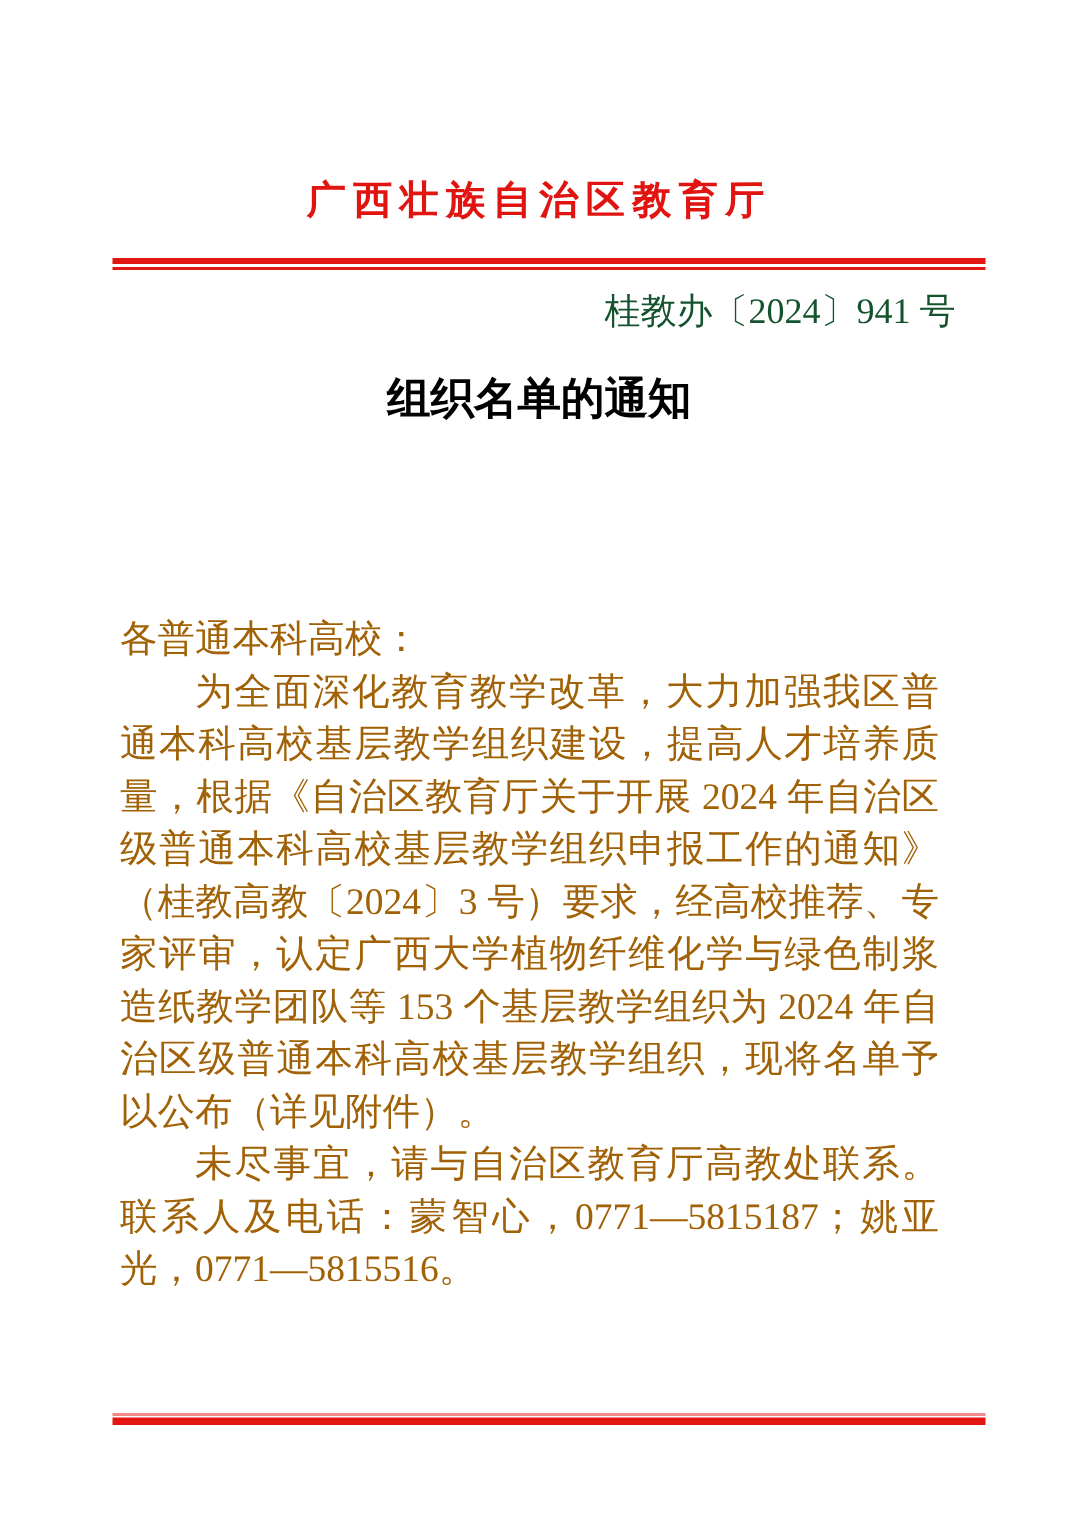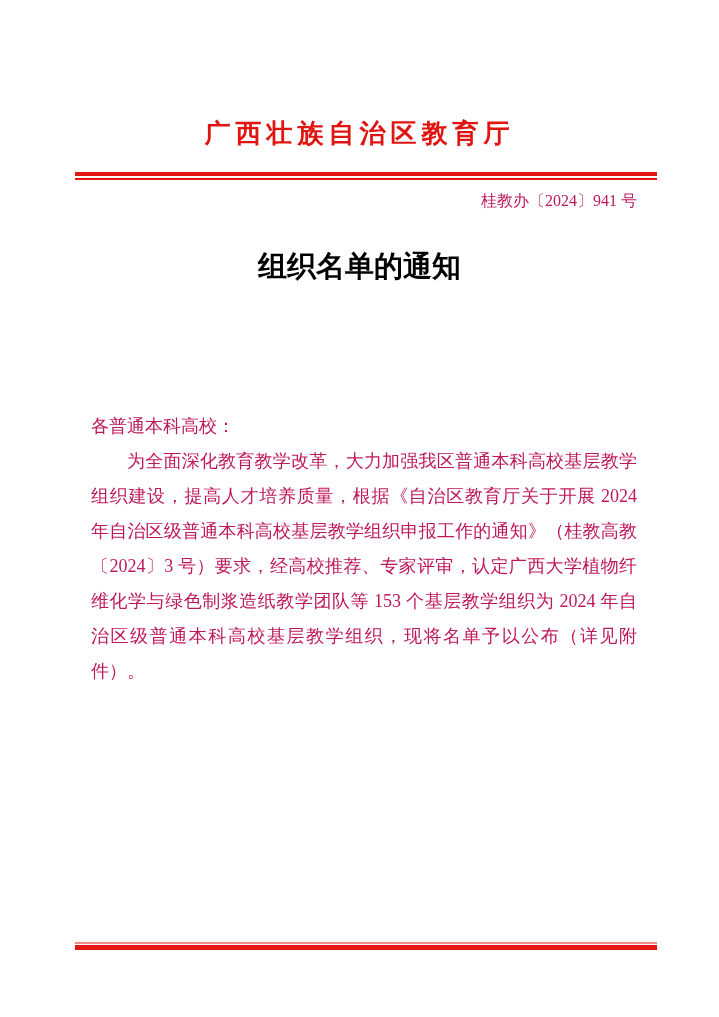--- a/index.html
+++ b/index.html
@@ -36,45 +36,45 @@
   .header-rule .gap   { height: 2px;  background: transparent; }
   .header-rule .thin  { height: 2px;  background: #e31712; }
   
   .doc-number {
     position: absolute;
     top: 191px;
     left: 75px;
     width: 582px;
     padding-right: 20px;
     text-align: right;
-    font-size: 16px;
-    color: #be185d;
+    font-size: 24px;
+    color: #14532d;
     white-space: nowrap;
   }
   
   .doc-title {
     position: absolute;
     top: 245px;
     left: 0;
     width: 100%;
     text-align: center;
     font-size: 29px;
     line-height: 43px;
     font-weight: bold;
     color: #000000;
   }
   
   .doc-body {
     position: absolute;
     top: 409px;
-    left: 91px;
+    left: 80px;
     width: 546px;
-    font-size: 18px;
+    font-size: 25px;
     line-height: 35px;
-    color: #be185d;
+    color: #a16207;
     text-align: justify;
   }
   .doc-body p { margin: 0; }
   .doc-body p.indent { text-indent: 2em; }
   
   .footer-rule {
     position: absolute;
     top: 942px;
     left: 75px;
     width: 582px;
@@ -98,20 +98,21 @@
 
   <div class="doc-number">桂教办〔2024〕941 号</div>
 
   <div class="doc-title">
     <div>组织名单的通知</div>
   </div>
 
   <div class="doc-body">
     <p>各普通本科高校：</p>
     <p class="indent">为全面深化教育教学改革，大力加强我区普通本科高校基层教学组织建设，提高人才培养质量，根据《自治区教育厅关于开展 2024 年自治区级普通本科高校基层教学组织申报工作的通知》（桂教高教〔2024〕3 号）要求，经高校推荐、专家评审，认定广西大学植物纤维化学与绿色制浆造纸教学团队等 153 个基层教学组织为 2024 年自治区级普通本科高校基层教学组织，现将名单予以公布（详见附件）。</p>
+    <p class="indent">未尽事宜，请与自治区教育厅高教处联系。联系人及电话：蒙智心，0771—5815187；姚亚光，0771—5815516。</p>
   </div>
 
   <div class="footer-rule">
     <div class="thin"></div>
     <div class="gap"></div>
     <div class="thick"></div>
   </div>
 
 </div>
 

